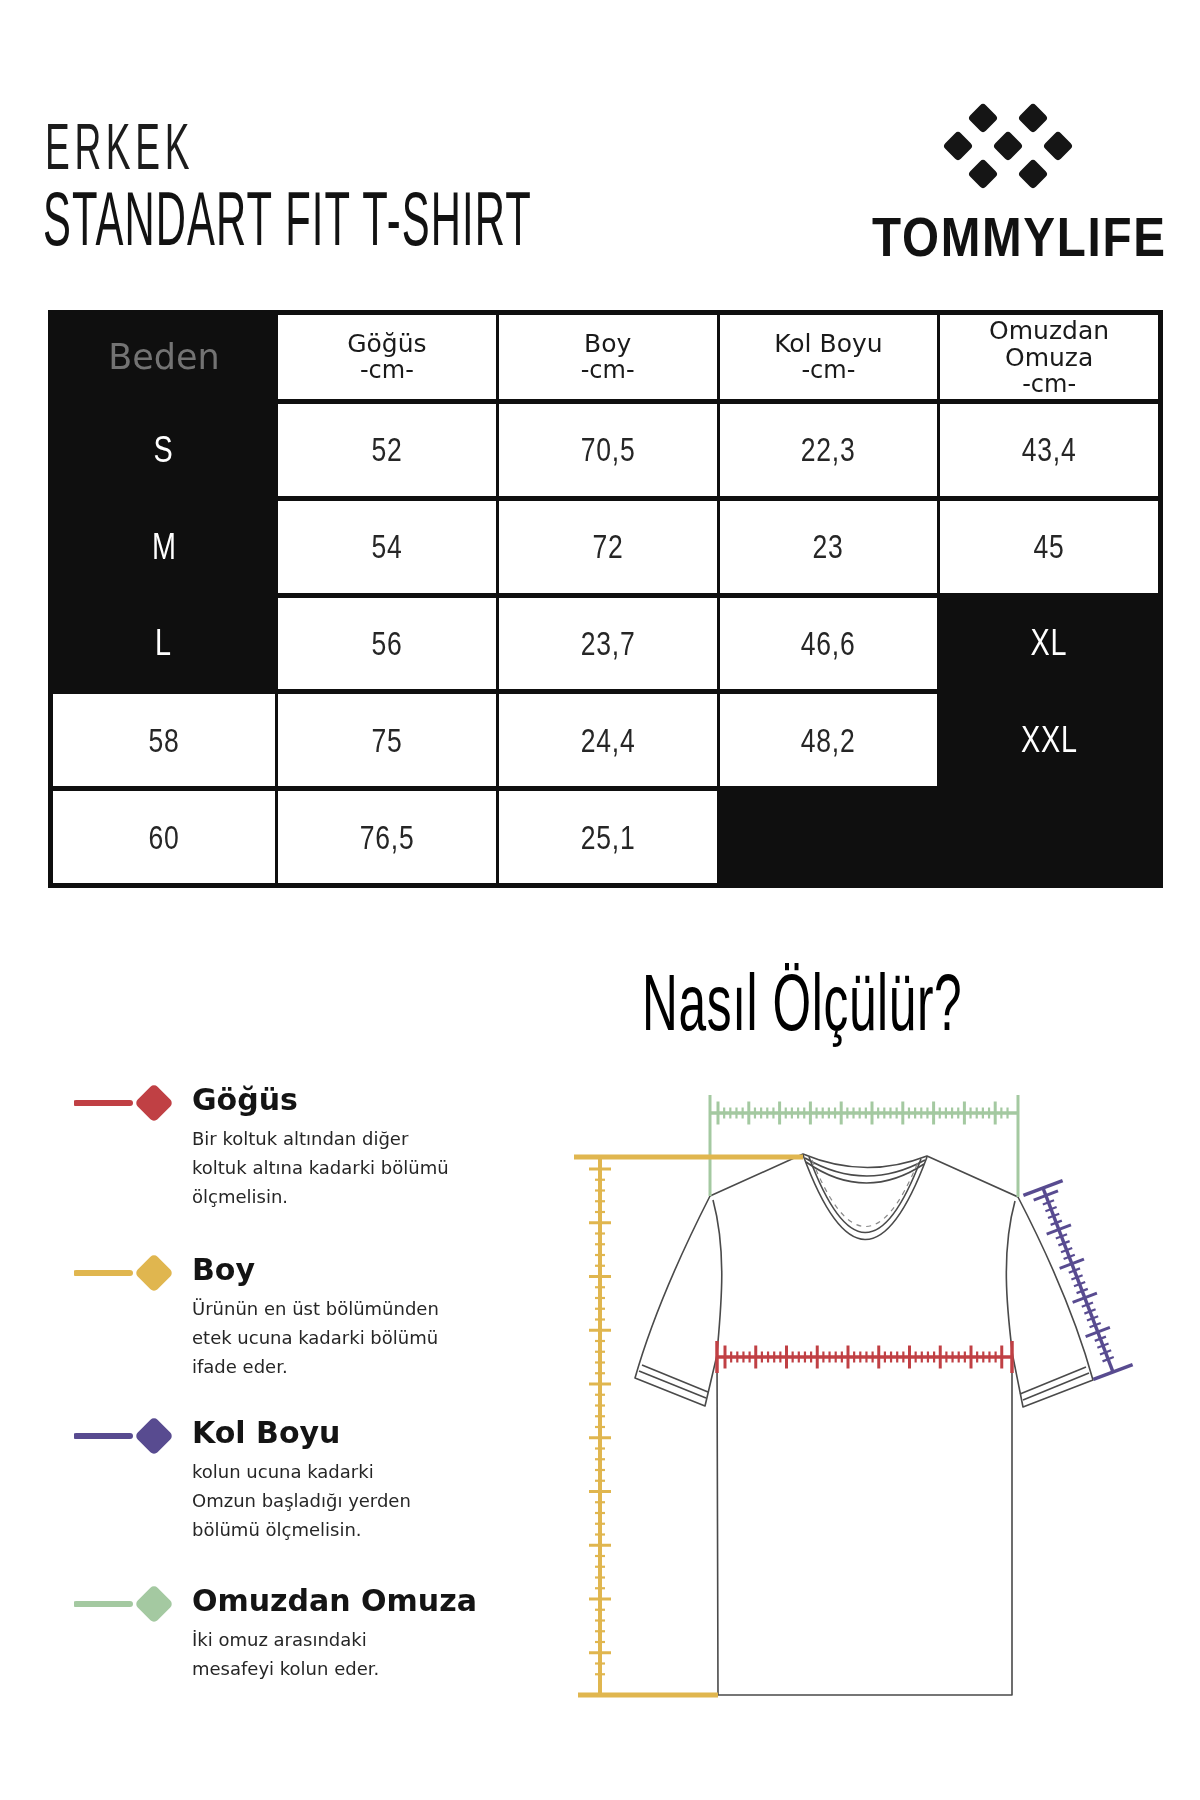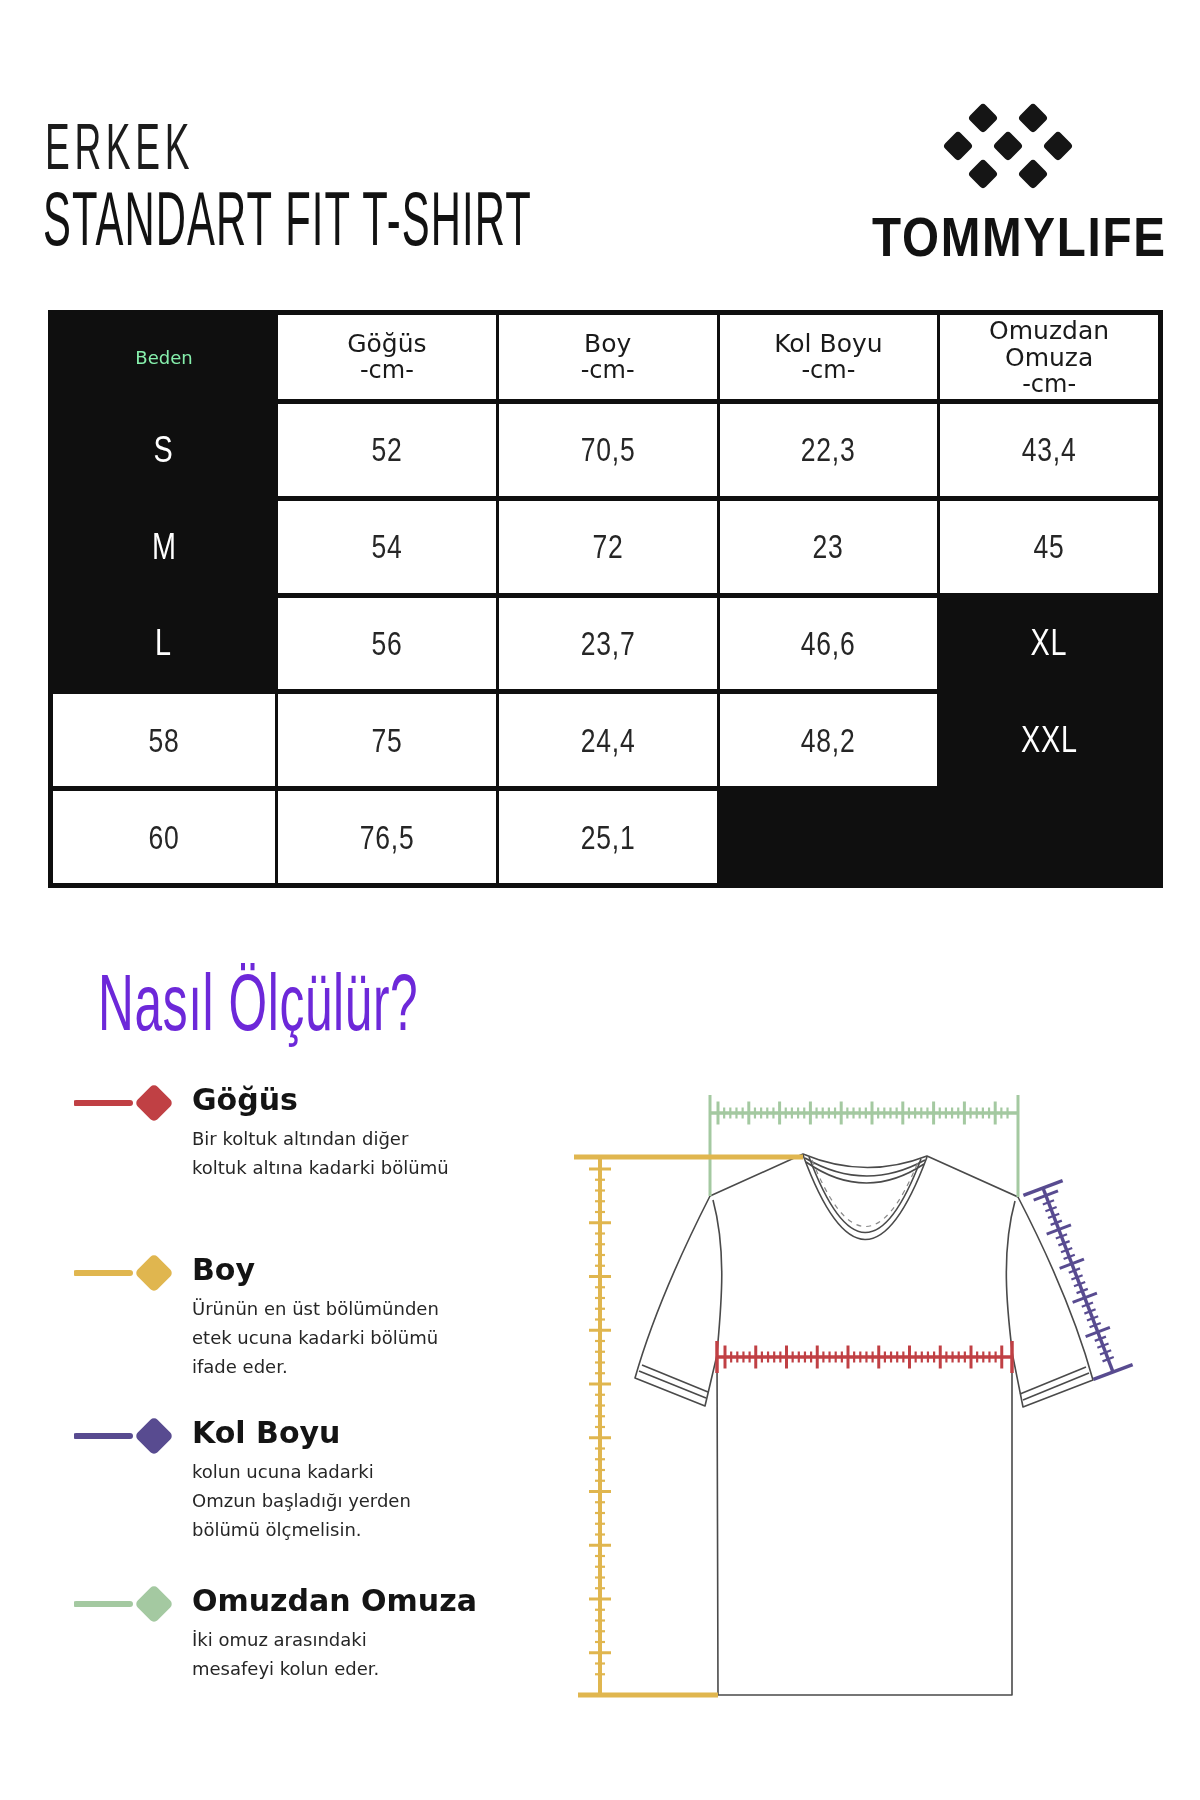--- a/index.html
+++ b/index.html
@@ -7,33 +7,33 @@
        font-family:"DejaVu Sans",sans-serif;color:#151515;}
   .abs{position:absolute;}
   
   .cond{font-family:"Liberation Sans",sans-serif;display:inline-block;white-space:nowrap;}
   .title-category{left:45px;top:110px;font-size:64px;font-weight:400;letter-spacing:8px;color:#1c1c1c;}
   .title-category .cond{transform:scaleX(.58);transform-origin:left top;}
   .title-product{left:43px;top:174px;font-size:76px;font-weight:400;letter-spacing:2px;color:#121212;}
   .title-product .cond{transform:scaleX(.55);transform-origin:left top;}
   .brand-text{left:872px;top:204px;font-size:56px;font-weight:700;letter-spacing:2px;color:#121212;}
   .brand-text .cond{transform:scaleX(.85);transform-origin:left top;}
-  .measure-title{left:0;top:956px;width:1060px;text-align:left;font-size:80px;font-weight:400;color:#6d28d9;}
+  .measure-title{left:0;top:956px;width:1060px;text-align:right;font-size:80px;font-weight:400;color:#000000;}
   .measure-title .cond{transform:scaleX(.62);transform-origin:center top;letter-spacing:1px;}
 
   
   .size-table{left:48px;top:310px;width:1115px;height:578px;box-sizing:border-box;
               background:#0f0f0f;border:5px solid #0f0f0f;display:grid;
               grid-template-columns:222px repeat(4,1fr);
               grid-template-rows:84px repeat(5,1fr);
               column-gap:3px;row-gap:5px;}
   .cell{background:#ffffff;display:flex;flex-direction:column;align-items:center;justify-content:center;}
   .cell.dark{background:#0f0f0f;color:#ffffff;}
   .th-label{font-size:25px;line-height:27px;text-align:center;max-width:175px;color:#1a1a1a;}
-  .dark .th-label{color:#86efac;max-width:200px;font-size:18px;}
+  .dark .th-label{color:#737373;max-width:200px;font-size:35px;}
   .th-unit{font-size:24px;line-height:27px;color:#1a1a1a;}
   .size-cell .cond{font-size:36px;font-weight:400;letter-spacing:1px;transform:scaleX(.8);transform-origin:center center;}
   .val-cell .cond{font-size:34px;font-weight:400;letter-spacing:1px;color:#262626;transform:scaleX(.78);transform-origin:center center;}
 
   
   .legend-item{position:absolute;left:192px;width:340px;}
   .legend-icon{position:absolute;left:-118px;top:-2px;}
   .legend-name{font-size:30px;font-weight:700;line-height:36px;color:#141414;}
   .legend-line{font-size:18px;line-height:29px;color:#262626;white-space:nowrap;}
   .legend-desc{margin-top:6px;}
@@ -168,20 +168,21 @@
 
 <div class="legend-item" style="top:1082px">
   <svg class="legend-icon" width="110" height="46" viewBox="0 0 110 46">
     <line x1="2" y1="23" x2="56" y2="23" stroke-width="6" stroke-linecap="round" stroke="#c04044"></line>
     <rect x="66" y="9" width="28" height="28" rx="5" transform="rotate(45 80 23)" fill="#c04044"></rect>
   </svg>
   <div class="legend-name">Göğüs</div>
   <div class="legend-desc">
     <div class="legend-line">Bir koltuk altından diğer</div>
     <div class="legend-line">koltuk altına kadarki bölümü</div>
+    <div class="legend-line">ölçmelisin.</div>
   </div>
 </div>
 
 <div class="legend-item" style="top:1252px">
   <svg class="legend-icon" width="110" height="46" viewBox="0 0 110 46">
     <line x1="2" y1="23" x2="56" y2="23" stroke-width="6" stroke-linecap="round" stroke="#e0b64f"></line>
     <rect x="66" y="9" width="28" height="28" rx="5" transform="rotate(45 80 23)" fill="#e0b64f"></rect>
   </svg>
   <div class="legend-name">Boy</div>
   <div class="legend-desc">

